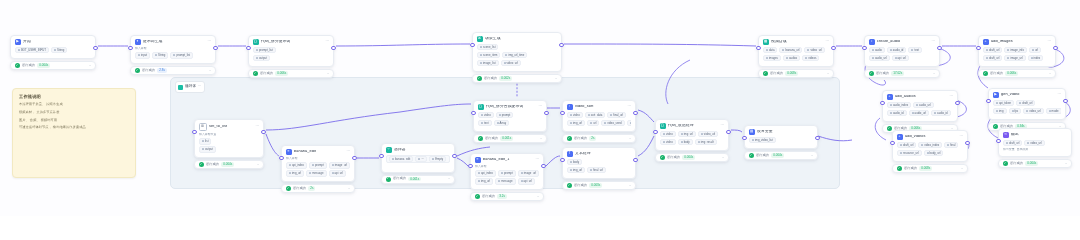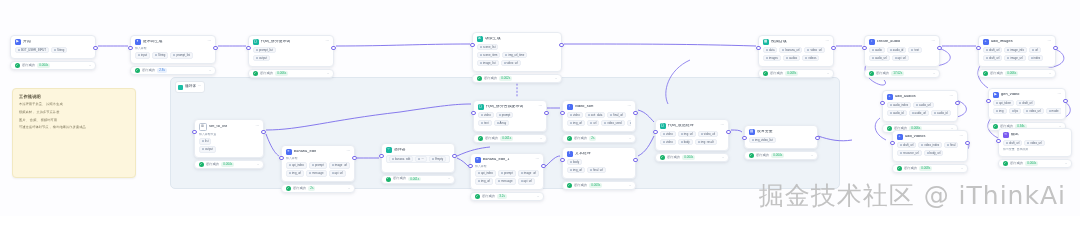--- a/index.html
+++ b/index.html
@@ -805,14 +805,13 @@
           <span class="f-check">✓</span>
           <span class="f-label">运行成功</span>
           <span class="f-time">0.004s</span>
           <span class="f-caret">⌄</span>
         </div>
         <span class="port in"></span>
         <span class="port out"></span>
       </div>
     </div>
 
-  <div class="watermark">掘金技术社区 @ iThinkAi</div>
 </div>
 
 </body></html>

